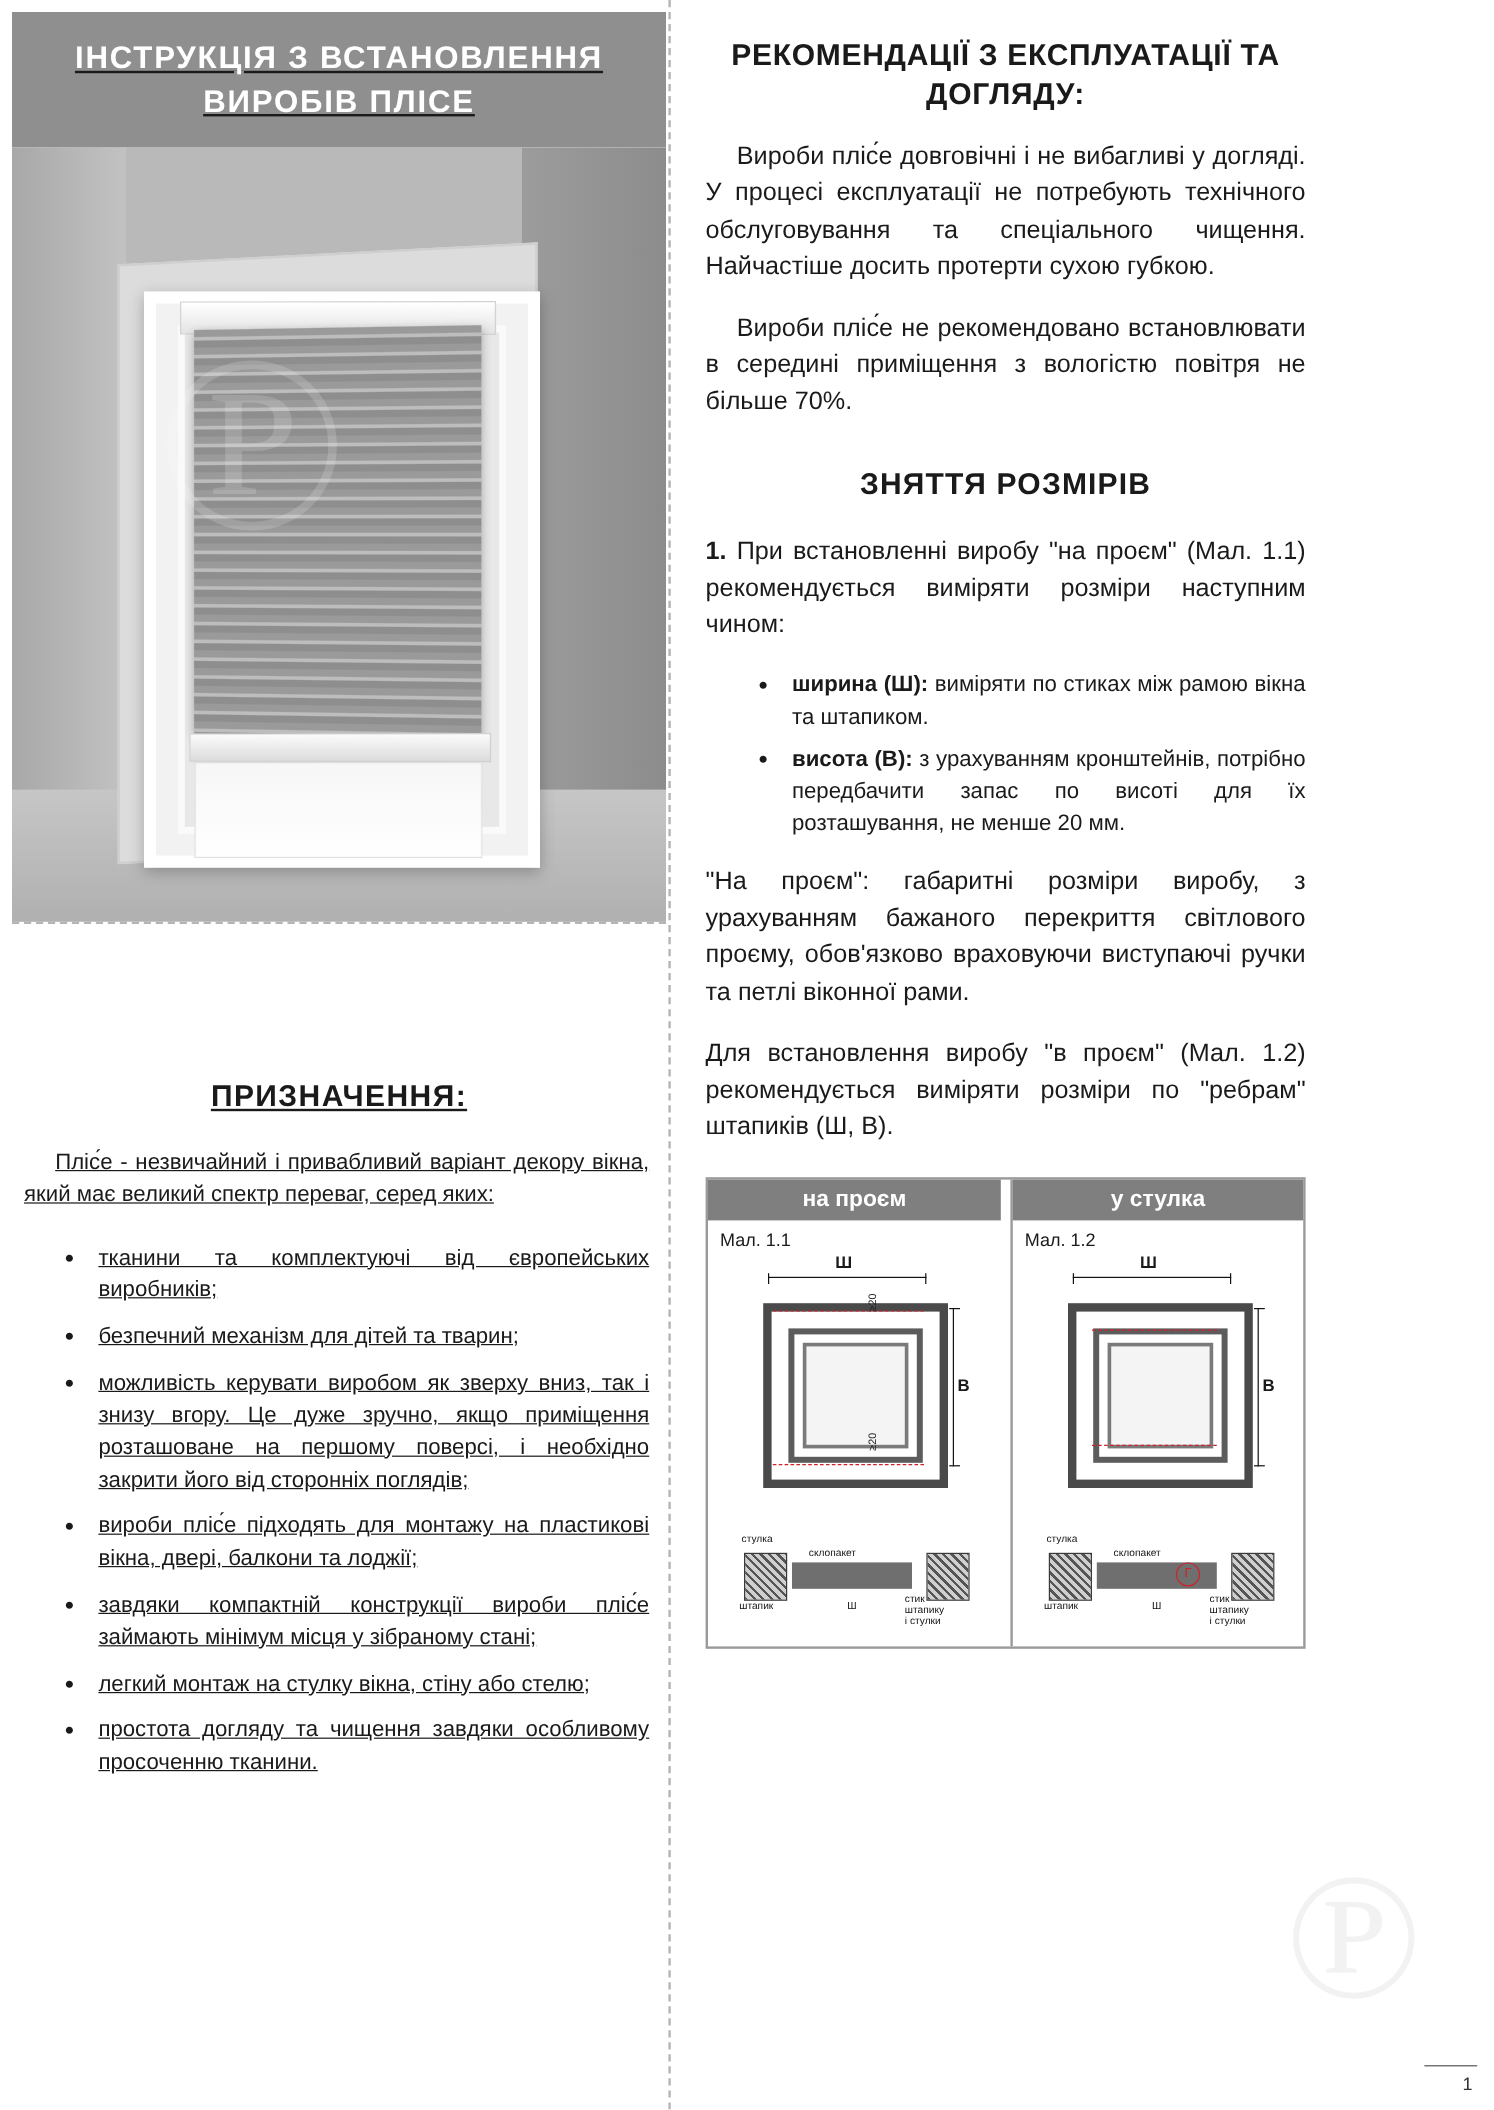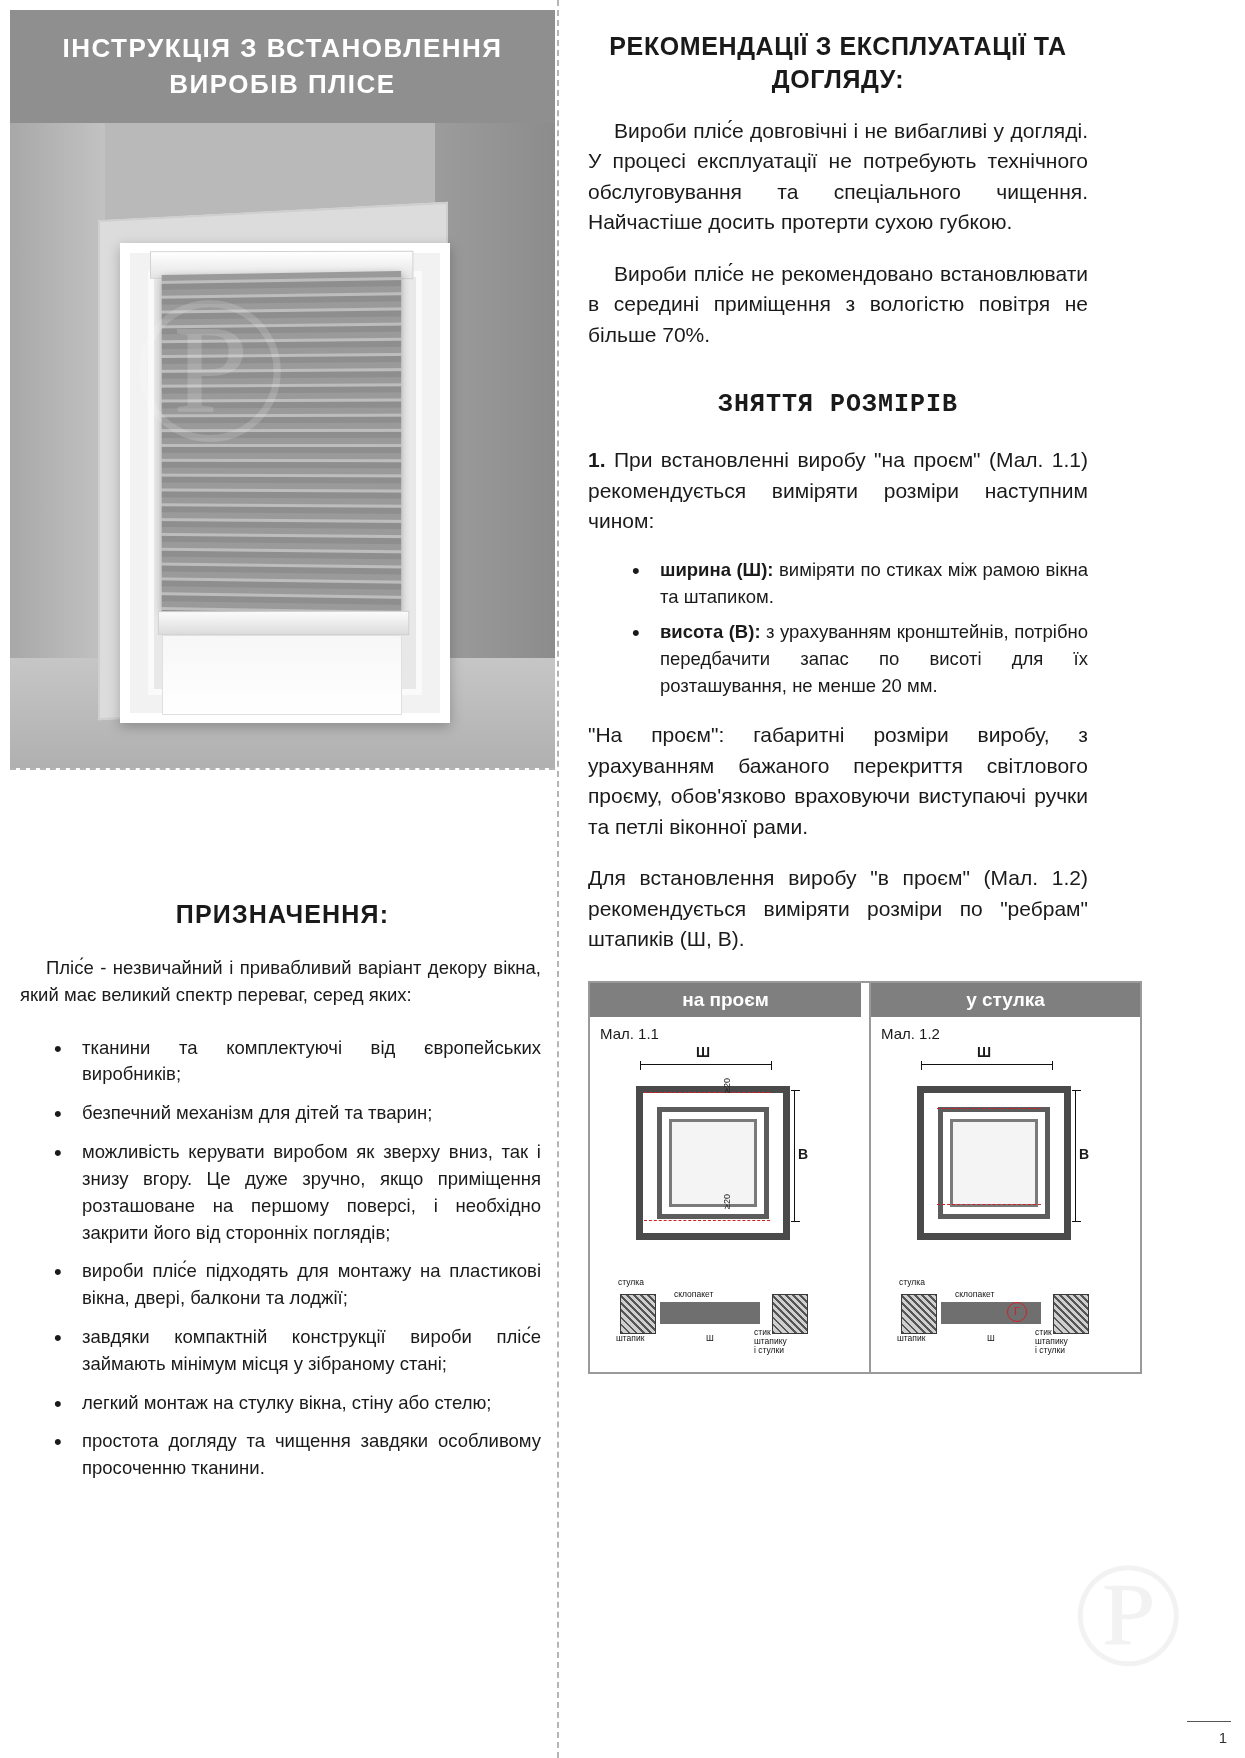--- a/index.html
+++ b/index.html
@@ -8,21 +8,21 @@
     background:#ffffff;
     font-family:"Liberation Sans", sans-serif;
     color:#1a1a1a;
     position:relative;
     overflow:hidden;
   }
   .page { position:relative; width:1245px; height:1758px; }
 
   
   .left-col {
-    position:absolute; left:10px; top:10px; width:545px; height:1738px;
+    position:absolute; left:10px; top:10px; width:545px; height:1738px;text-decoration:underline;
   }
   .header-band {
     width:545px; height:113px;
     background:#8f8f8f;
     color:#ffffff;
     display:flex; align-items:center; justify-content:center;
     text-align:center;
   }
   .header-band .t {
     font-size:26px; font-weight:bold; letter-spacing:1.5px; line-height:1.35;
@@ -131,37 +131,36 @@
   .r-title {
     text-align:center; font-size:25px; font-weight:bold; line-height:1.3;
     letter-spacing:.6px; margin:0 0 18px 0;
   }
   .r-para { font-size:21px; line-height:1.45; text-align:justify; }
   .r-para.ind { text-indent:26px; }
   .r-para.italic { font-style:italic; }
   .r-sub {
     text-align:center; font-size:25px; font-weight:bold; letter-spacing:1px;
     margin:40px 0 26px 0;
-    font-family:Liberation Mono, monospace;
   }
   .r-list { list-style:none; margin:12px 0 0 0; padding:0; }
   .r-list li {
     position:relative; padding-left:72px;
     font-size:18.5px; line-height:1.45; text-align:justify; margin-bottom:8px;
   }
   .r-list li::before {
     content:"•"; position:absolute; left:44px; top:-2px; font-size:22px;
   }
   b { font-weight:bold; }
 
   
   .diagram-wrap {
     margin-top:26px; display:flex; gap:8px;
     border:2px solid #9a9a9a; padding:0; background:#fff;
-    width:554px; box-sizing:border-box;
+    width:500px; box-sizing:border-box;
   }
   .dcol { width:50%; box-sizing:border-box; }
   .dcol + .dcol { border-left:2px solid #9a9a9a; }
   .dhead {
     background:#7f7f7f; color:#fff; text-align:center;
     font-size:19px; font-weight:bold; padding:6px 0;
   }
   .dlabel { font-size:15px; padding:8px 0 0 10px; }
   .dfig {
     position:relative; height:318px; margin:4px 6px 8px 6px;

